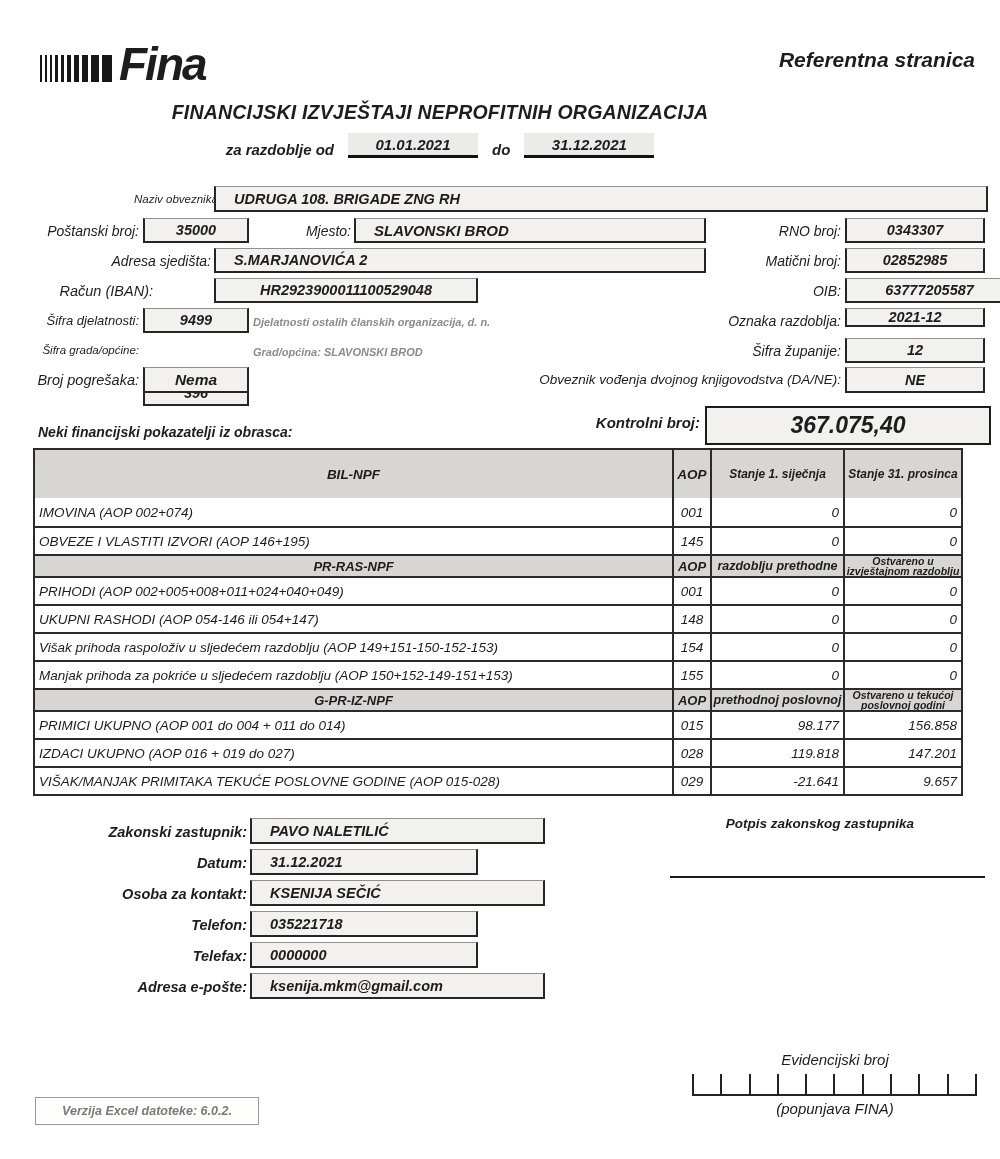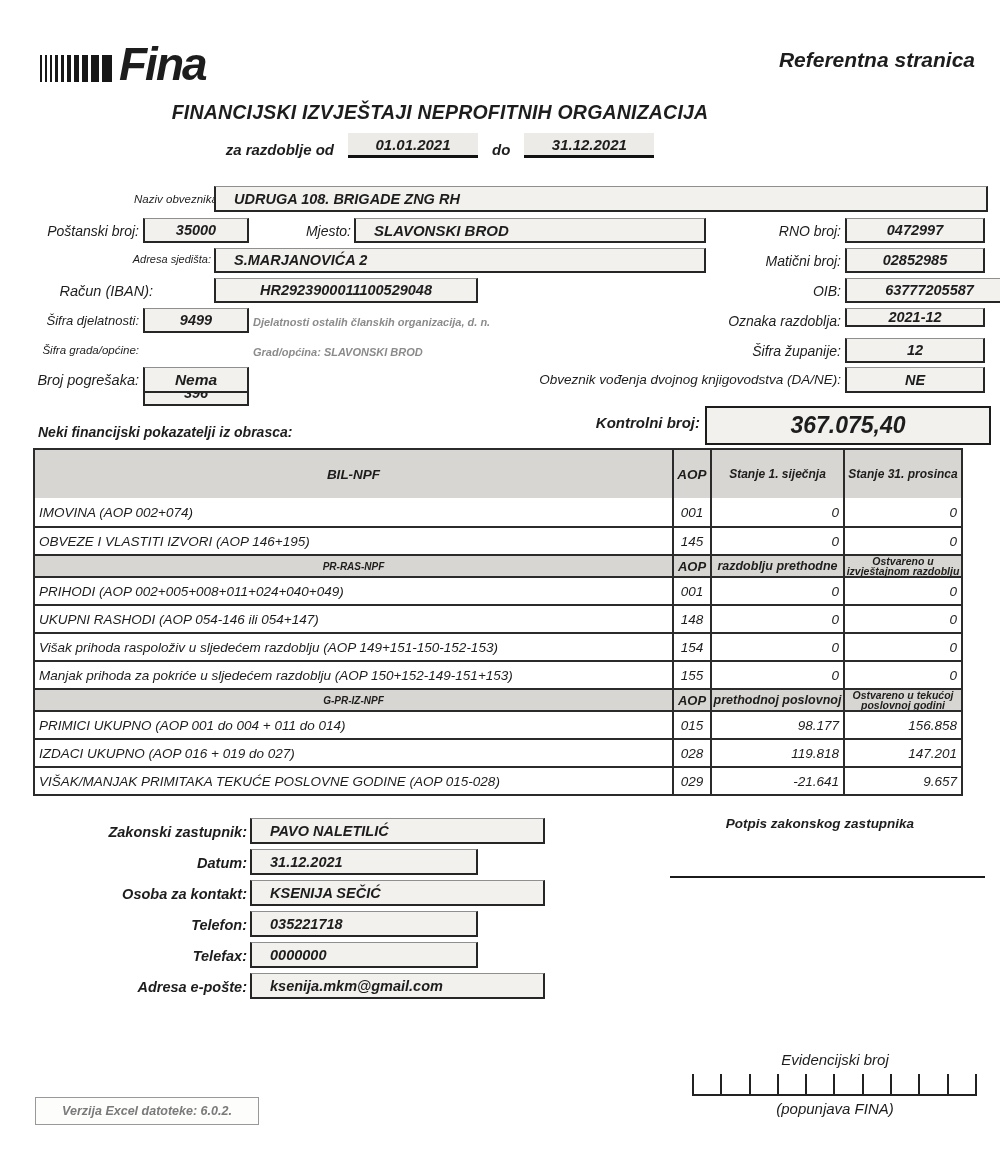--- a/index.html
+++ b/index.html
@@ -36,21 +36,21 @@
   .trow + .trow{border-top:2px solid #2b2b2b;}
   .tc{box-sizing:border-box;display:flex;align-items:center;font-size:13.5px;overflow:hidden;}
   .tc1{width:637px;padding-left:4px;}
   .tc2{width:38px;border-left:2px solid #2b2b2b;justify-content:center;}
   .tc3{width:133px;border-left:2px solid #2b2b2b;justify-content:flex-end;padding-right:4px;}
   .tc4{flex:1;border-left:2px solid #2b2b2b;justify-content:flex-end;padding-right:4px;}
   .trow.th1{height:48px;background:#d8d6d2;}
   .trow.th1 .tc{font-weight:bold;justify-content:center;padding:1px;}
   .trow.th1 .tc3,.trow.th1 .tc4{font-size:12px;}
   .trow.sec{height:22px;background:#d8d6d2;}
-  .trow.sec .tc1{justify-content:center;font-weight:bold;font-size:10px;padding:0;}
+  .trow.sec .tc1{justify-content:center;font-weight:bold;font-size:13px;padding:0;}
   .trow.sec .tc2{font-weight:bold;font-size:13px;}
   .trow.sec .tc3{justify-content:center;font-weight:bold;font-size:12.5px;padding:0;}
   .trow.sec .tc4{flex-direction:column;justify-content:center;font-weight:bold;font-size:10.5px;line-height:10.5px;padding:0;text-align:center;}
   .trow.dr{height:28px;}
   
   .sig-label{position:absolute;left:670px;top:816px;width:300px;text-align:center;font-size:13.5px;font-weight:bold;}
   .sig-line{position:absolute;left:670px;top:876px;width:315px;border-top:2.5px solid #1b1b1b;}
   
   .evid-label{position:absolute;left:690px;top:1051px;width:290px;text-align:center;font-size:15px;}
   .comb{position:absolute;left:692px;top:1074px;width:285px;height:22px;border-bottom:2px solid #222;
@@ -90,23 +90,23 @@
   </div>
 
   <div class="lbl" style="left:10px;width:211px;top:193px;font-size:11.5px;">Naziv obveznika:</div>
   <div class="box left" style="left:214px;top:186px;width:774px;height:26px;">UDRUGA 108. BRIGADE ZNG RH</div>
 
   <div class="lbl" style="left:0;width:139px;top:223px;font-size:14px;">Poštanski broj:</div>
   <div class="box center" style="left:143px;top:218px;width:106px;height:25px;">35000</div>
   <div class="lbl" style="left:240px;width:111px;top:223px;font-size:14px;">Mjesto:</div>
   <div class="box left" style="left:354px;top:218px;width:352px;height:25px;font-size:15px;">SLAVONSKI BROD</div>
   <div class="lbl" style="left:700px;width:141px;top:223px;font-size:14px;">RNO broj:</div>
-  <div class="box center" style="left:845px;top:218px;width:140px;height:25px;">0472997</div>
-
-  <div class="lbl" style="left:0;width:211px;top:253px;font-size:11px;">Adresa sjedišta:</div>
+  <div class="box center" style="left:845px;top:218px;width:140px;height:25px;">0343307</div>
+
+  <div class="lbl" style="left:0;width:211px;top:253px;font-size:14px;">Adresa sjedišta:</div>
   <div class="box left" style="left:214px;top:248px;width:492px;height:25px;">S.MARJANOVIĆA 2</div>
   <div class="lbl" style="left:700px;width:141px;top:253px;font-size:14px;">Matični broj:</div>
   <div class="box center" style="left:845px;top:248px;width:140px;height:25px;">02852985</div>
 
   <div class="lbl" style="left:0;width:153px;top:283px;font-size:14.5px;">Račun (IBAN):</div>
   <div class="box center" style="left:214px;top:278px;width:264px;height:25px;">HR2923900011100529048</div>
   <div class="lbl" style="left:700px;width:141px;top:283px;font-size:14px;">OIB:</div>
   <div class="box center" style="left:845px;top:278px;width:169px;height:25px;">63777205587</div>
 
   <div class="lbl" style="left:0;width:139px;top:313px;font-size:13px;">Šifra djelatnosti:</div>

